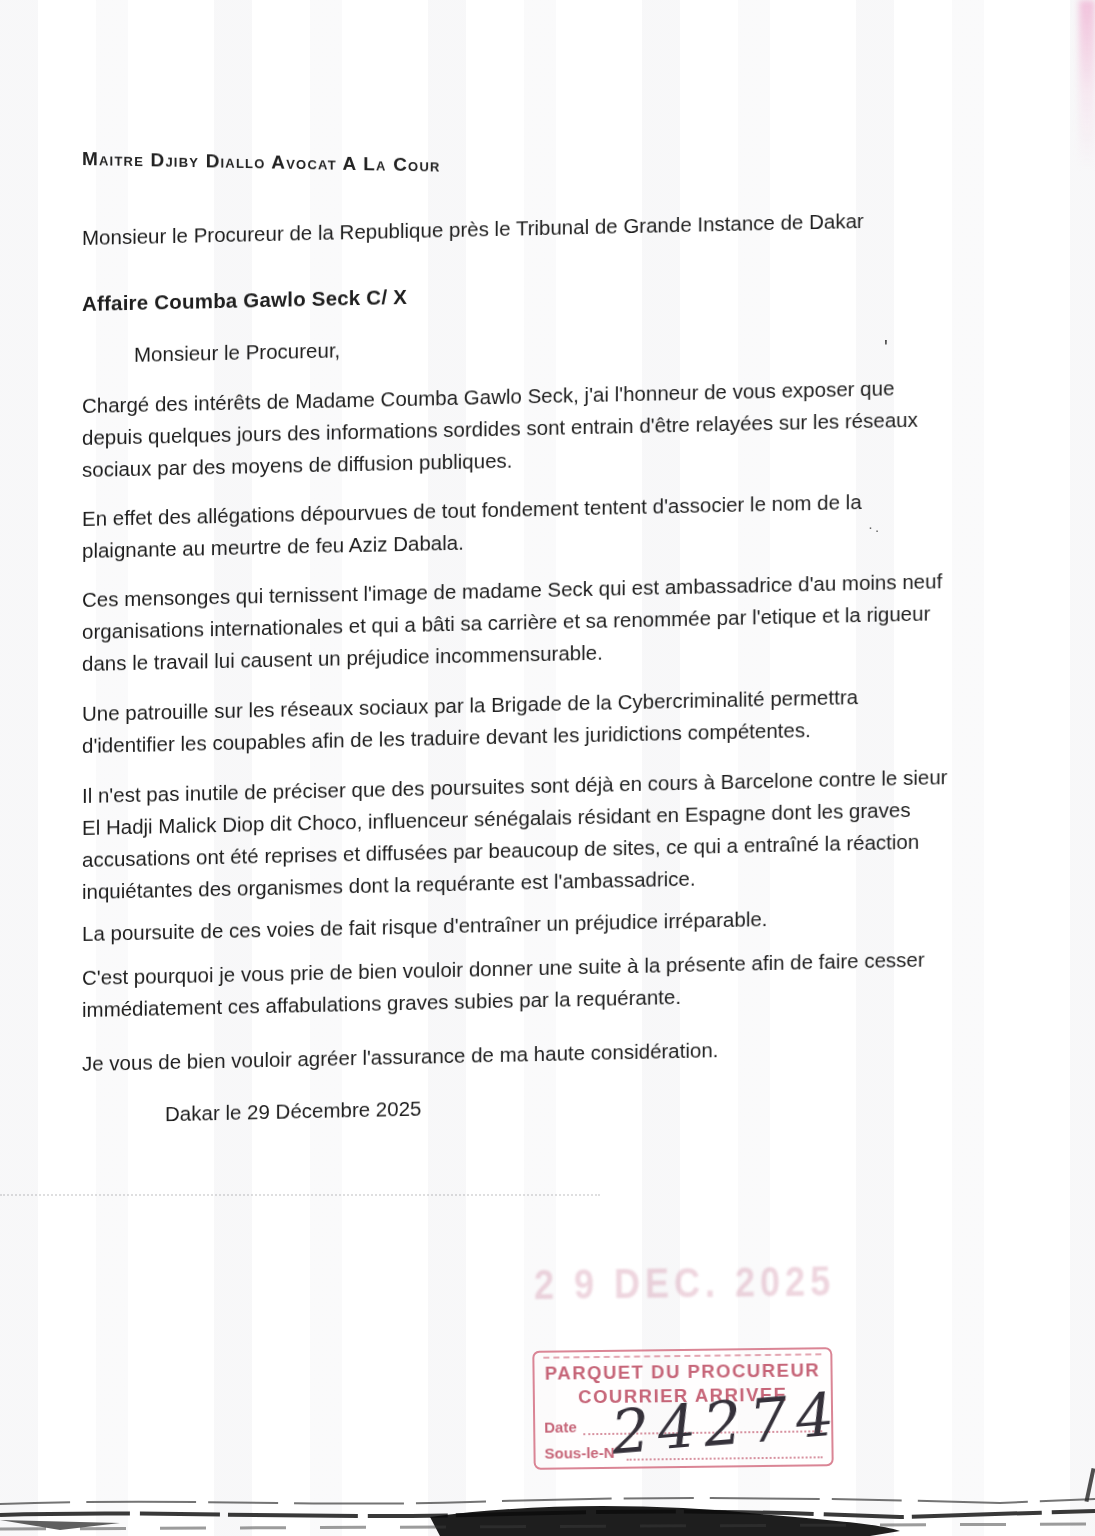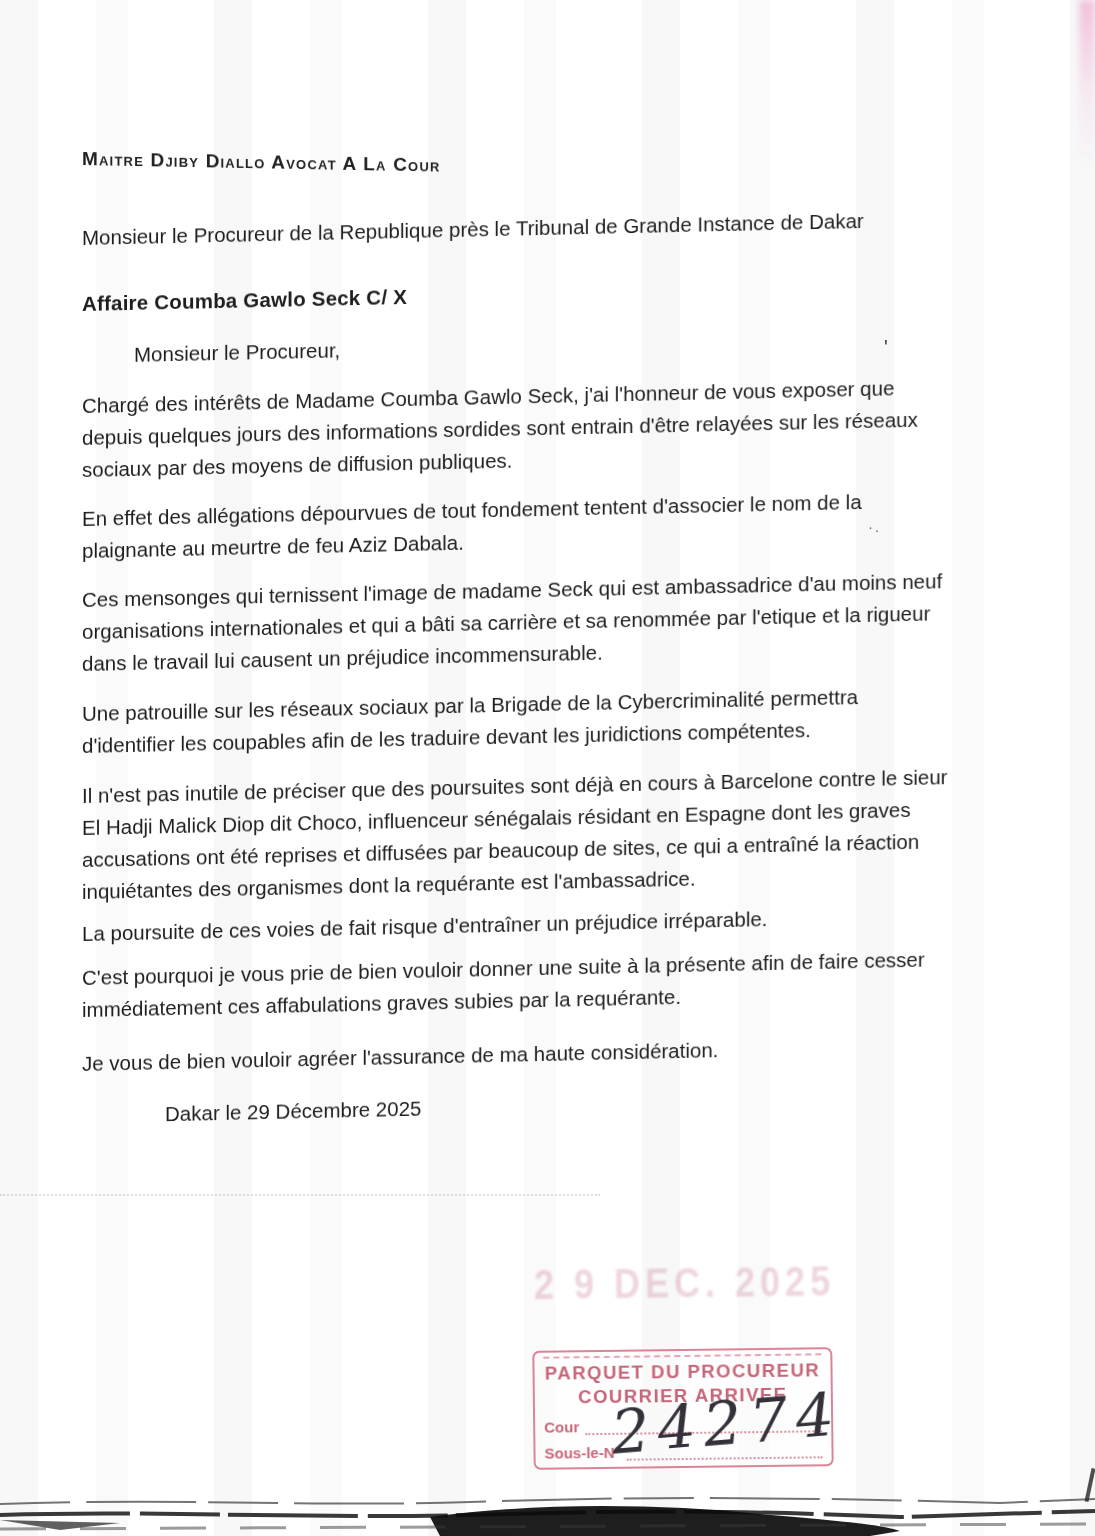--- a/index.html
+++ b/index.html
@@ -155,21 +155,21 @@
   <div class="speck-line"></div>
   <div class="pink-streak"></div>
   <div class="edge-tick"></div>
 
   <div class="faded-date-stamp">2 9 DEC. 2025</div>
 
   <div class="arrival-stamp">
     <div class="stamp-head">PARQUET DU PROCUREUR</div>
     <div class="stamp-head" style="border-top:none;padding-top:0;">COURRIER ARRIVEE</div>
     <div class="stamp-row">
-      <span>Cour</span>
+      <span>Date</span>
       <span class="fill"></span>
     </div>
     <div class="stamp-row">
       <span>Sous-le-N°</span>
       <span class="fill"></span>
     </div>
     <div class="handwritten-number">24274</div>
   </div>
 
   <svg class="bottom-band" viewBox="0 0 1095 46" preserveAspectRatio="none">

